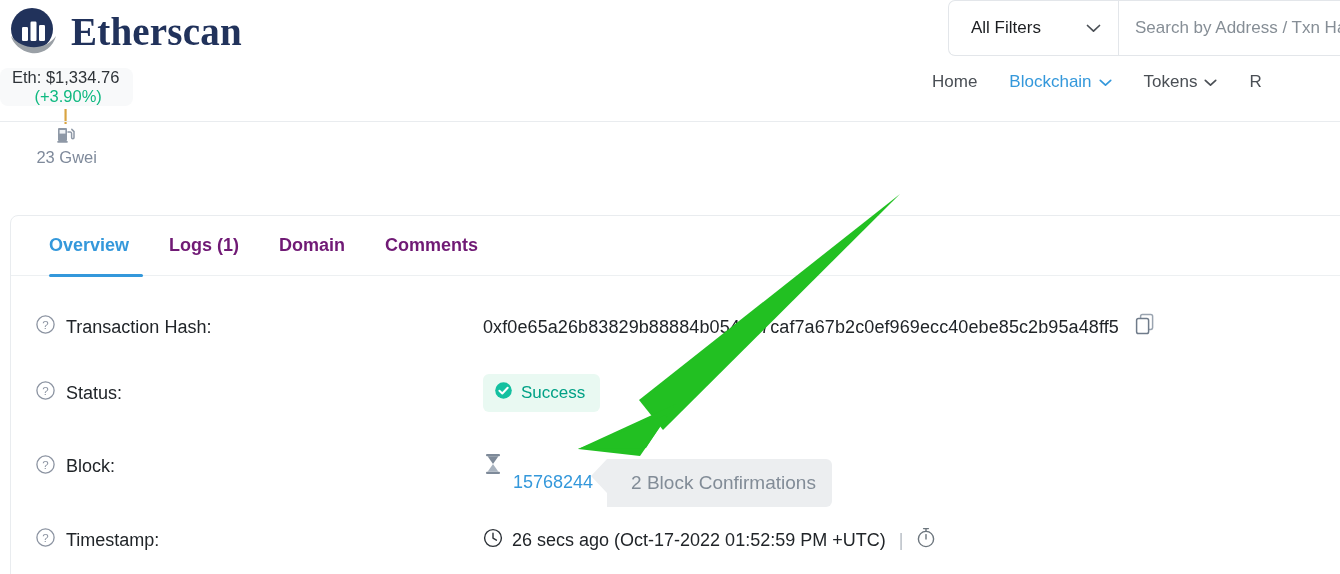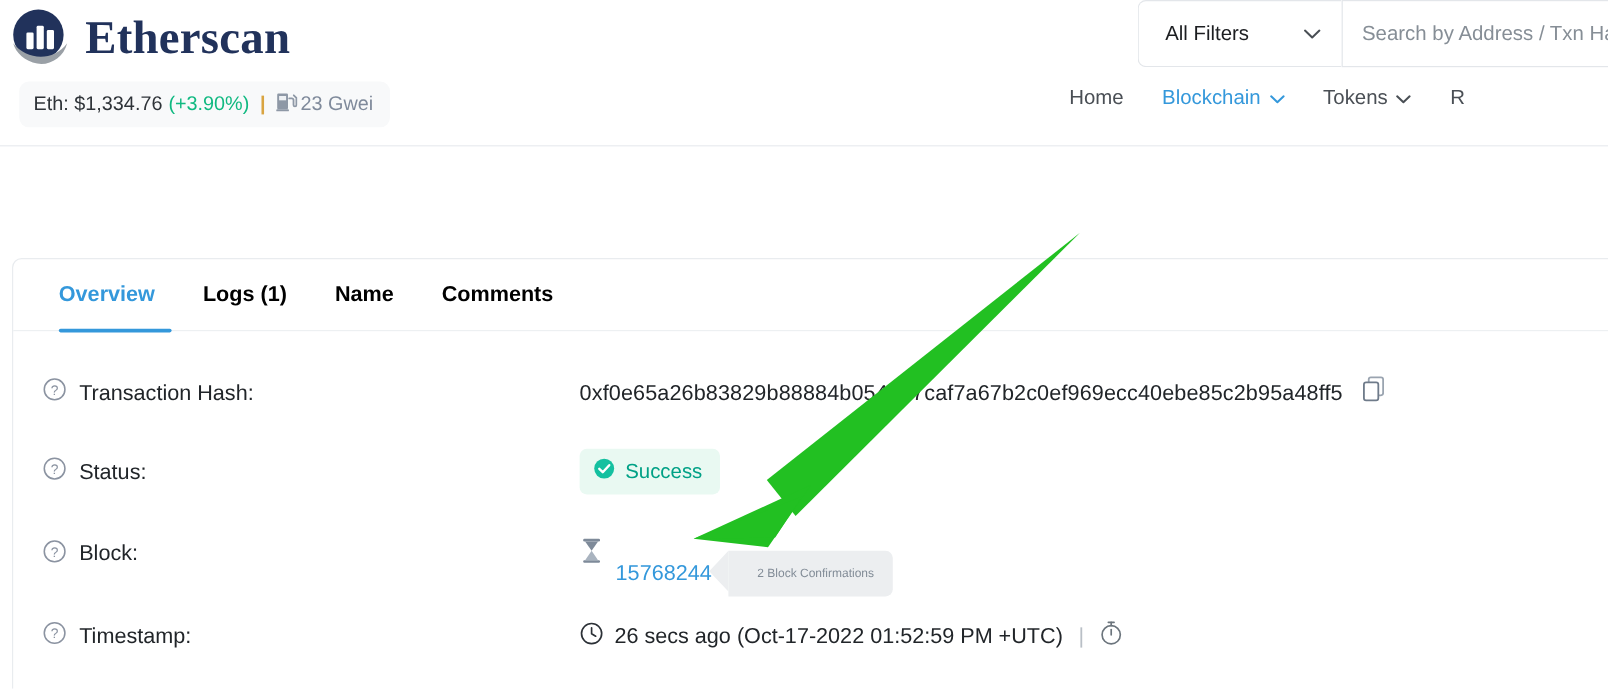--- a/index.html
+++ b/index.html
@@ -14,24 +14,24 @@
   #page { position: relative; width: 1340px; height: 574px; overflow: hidden; background:#fff; }
 
   
   .topbar { position: relative; height: 122px; background: #ffffff; border-radius: 14px; }
 
   .brand { position: absolute; left: 6px; top: 3px; display: flex; align-items: center; gap: 9px; }
   .logo-mark { width: 56px; height: 56px; position: relative; }
   .eth-word { font-family: "Liberation Serif", serif; font-size: 39px; font-weight: 700; color: #21325b; letter-spacing: 0.2px; line-height: 1; }
 
   .pricepill {
-    position: absolute; left: 16px; top: 68px;
+    position: absolute; left: 0px; top: 68px;
     height: 38px; display: flex; align-items: center; gap: 0px;
     background: #f8f9fa; border-radius: 8px; padding: 0 14px 0 12px;
-    font-size: 16.5px; color: #3b3f44; white-space: nowrap;
+    font-size: 16.5px; color: #3b3f44; white-space: nowrap; flex-direction: column;
   }
   .pricepill .lbl { color: #2e3338; }
   .pricepill .pct { color: #10b981; margin-left: 5px; }
   .pricepill .sep { color: #d9a441; margin: 0 9px; font-weight: 700; }
   .pricepill .gwei { color: #7f8a9b; margin-left: 2px; }
   .gaspump { display:inline-block; vertical-align:-3px; }
 
   
   .searchwrap { position: absolute; left: 928px; top: 0px; display: flex; height: 56px; }
   .allfilters {
@@ -53,21 +53,21 @@
     font-size: 17px; color: #868e96;
   }
   .searchbox input {
     border: none; outline: none; width: 100%;
     font-family: "Liberation Sans", sans-serif; font-size: 17px; color: #868e96; background: transparent;
   }
   .searchbox input::placeholder { color: #868e96; }
 
   
   .mainnav {
-    position: absolute; left: 891px; top: 72px;
+    position: absolute; left: 932px; top: 72px;
     display: flex; align-items: center; gap: 32px;
     font-size: 17px; color: #4a4f55;
     white-space: nowrap;
   }
   .navitem { display: flex; align-items: center; gap: 7px; cursor: pointer; }
   .navitem.active { color: #3498db; }
 
   .header-rule { position: absolute; left: 0; top: 121px; width: 100%; height: 1px; background: #e9ecef; }
 
   
@@ -90,21 +90,21 @@
     background: #fff;
     border: 1px solid #e9ecef;
     border-radius: 8px 8px 0 0;
   }
   .tabs {
     display: flex; align-items: center;
     height: 60px; padding-left: 24px; gap: 0;
     border-bottom: 1px solid #edf0f2;
   }
   .tab {
-    font-size: 18px; font-weight: 700; color: #000000;
+    font-size: 18px; font-weight: 700; color: #701a75;
     padding: 0 20px; height: 60px; display: flex; align-items: center;
     position: relative; cursor: pointer; white-space: nowrap;
   }
   .tab:first-child { padding-left: 14px; }
   .tab.active { color: #3498db; }
   .tab.active::after {
     content: ""; position: absolute; left: 14px; right: 6px; bottom: -1px;
     height: 3px; background: #3498db; border-radius: 2px;
   }
 
@@ -131,22 +131,22 @@
     background: #e9f9f2; color: #00a186;
     border-radius: 6px; padding: 7px 15px 7px 11px;
     font-size: 17px;
   }
 
   .blockline { display: flex; align-items: center; }
   .blocknum { color: #3498db; font-size: 18px; margin-left: 10px; cursor: pointer; margin-top: 32px; }
   .confirm-badge {
     position: relative; margin-left: 14px;
     background: #eceef0; color: #828c97;
-    font-size: 10px;
-    height: 38px; display: flex; align-items: center;
+    font-size: 19px;
+    height: 48px; display: flex; align-items: center;
     padding: 0 16px 0 24px;
     border-radius: 0 6px 6px 0;
     margin-top: 33px;
   }
   .confirm-badge::before {
     content: ""; position: absolute; left: -16px; top: 0;
     width: 0; height: 0;
     border-top: 17px solid transparent;
     border-bottom: 17px solid transparent;
     border-right: 16px solid #eceef0;
@@ -241,21 +241,21 @@
   <div class="card">
 
     <div class="tabs">
       <div class="tab active">
         <span>Overview</span>
       </div>
       <div class="tab">
         <span>Logs (1)</span>
       </div>
       <div class="tab">
-        <span>Name</span>
+        <span>Domain</span>
       </div>
       <div class="tab">
         <span>Comments</span>
       </div>
     </div>
 
     <div class="rows">
 
       <div class="row">
         <div class="rowlabel">

